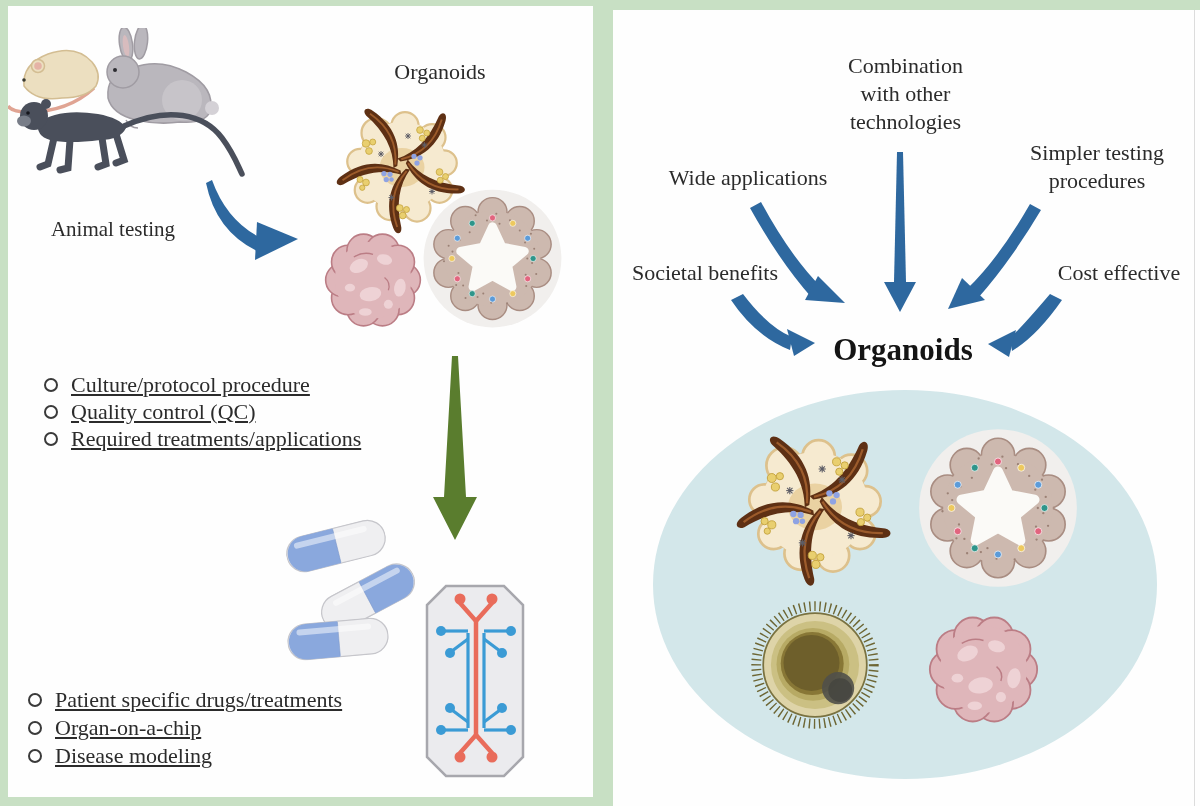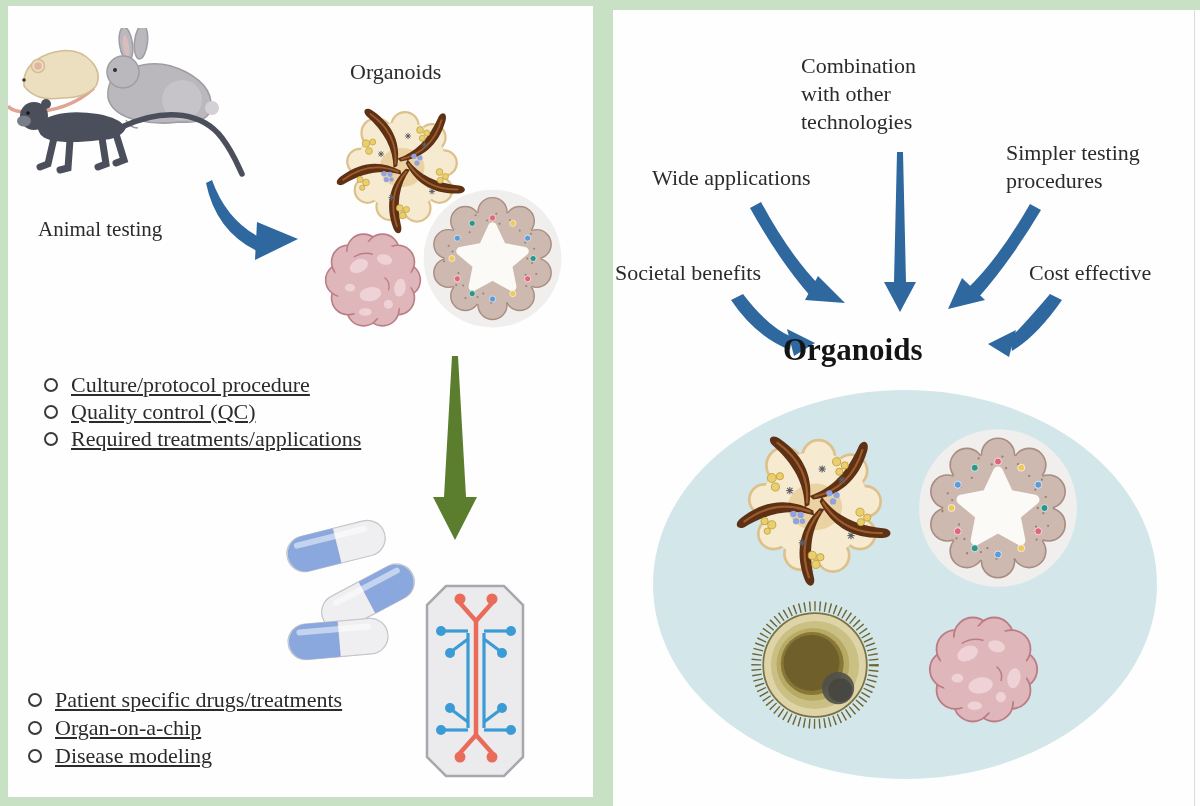--- a/index.html
+++ b/index.html
@@ -3,21 +3,21 @@
 <meta charset="utf-8">
 <style>
   html,body{margin:0;padding:0;background:#ffffff;}
   .figure{position:relative;width:1200px;height:806px;background:#c8e0c4;overflow:hidden;
           font-family:"Liberation Serif","DejaVu Serif",serif;color:#2b2b2b;}
   .panel{position:absolute;background:#fefefe;}
   .panel-left{left:8px;top:6px;width:585px;height:791px;}
   .panel-right{left:613px;top:10px;width:587px;height:796px;}
   .edge-line{position:absolute;left:1194px;top:10px;width:1px;height:796px;background:#dcdcdc;}
   .abs{position:absolute;}
-  .label{white-space:pre-line;text-align:left;line-height:1.25;}
+  .label{white-space:pre-line;text-align:center;line-height:1.25;}
   .caption{font-size:21px;margin-top:29px;}
   .small-title{font-size:22px;}
   .big-title{font-size:31px;font-weight:bold;letter-spacing:0px;color:#141414;}
   .benefit{font-size:22px;line-height:28px;}
   .bullet-list{position:absolute;}
   .bullet-row{display:flex;align-items:center;height:27px;font-size:22px;text-decoration:underline;}
   .bullet-row.tall{height:28px;}
   .bullet-dot{flex:0 0 auto;width:10px;height:10px;border:2px solid #3a3a3a;border-radius:50%;
               margin-right:13px;background:transparent;}
   .ellipse{position:absolute;left:653px;top:390px;width:504px;height:389px;border-radius:50%;
@@ -383,21 +383,21 @@
       <div class="bullet-row tall">
           <span class="bullet-dot"></span>
           <span>Disease modeling</span>
         </div>
     </div>
   </div>
 
   <div class="panel panel-right"></div>
   <div class="edge-line"></div>
 
-  <div class="abs label benefit" style="left:801px;top:52px;width:145px">Combination with other technologies</div>
+  <div class="abs label benefit" style="left:833px;top:52px;width:145px">Combination with other technologies</div>
   <div class="abs label benefit" style="left:1006px;top:139px;width:182px">Simpler testing procedures</div>
   <div class="abs label benefit" style="left:652px;top:164px;width:192px">Wide applications</div>
   <div class="abs label benefit" style="left:615px;top:259px;width:180px">Societal benefits</div>
   <div class="abs label benefit" style="left:1029px;top:259px;width:180px">Cost effective</div>
 
   <svg class="abs" style="left:613px;top:140px" width="587" height="225" viewBox="0 0 587 225">
     <g fill="#2e689f">
 
       <path d="M130,154 Q155,187 179,197 L177,210 Q142,196 118,160 Z"></path>
       <path d="M174,189 L181,216 L202,203 Z"></path>

